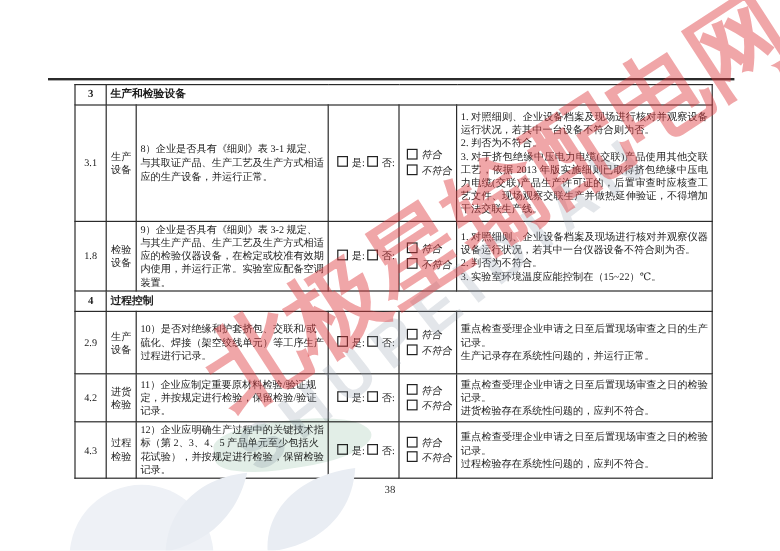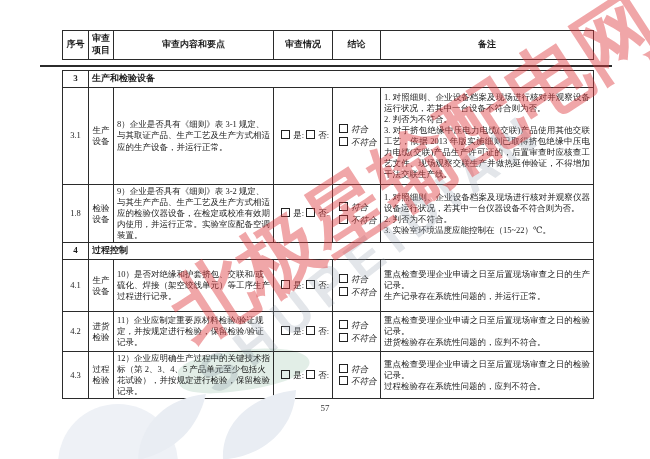--- a/index.html
+++ b/index.html
@@ -72,40 +72,20 @@
 
 <div class="page">
 
   <div class="wm-corner-blob"></div>
   <svg class="wm-leaf" width="180" height="73" viewBox="0 0 180 73">
     <path d="M10,73 C12,38 38,12 78,8 C70,42 48,64 14,73 Z" fill="#e9edf3"></path>
     <path d="M95,73 C93,40 120,10 168,4 C166,42 138,68 100,73 Z" fill="#e9edf3"></path>
   </svg>
   <div class="wm-green-tint"></div>
 
-  <table class="hdr-table">
-    <colgroup>
-      <col style="width:26px">
-        <col style="width:25px">
-        <col style="width:160px">
-      <col style="width:59px">
-        <col style="width:48px">
-        <col style="width:213px">
-    </colgroup>
-    <tbody>
-        <tr>
-      <td>序号</td>
-      <td>审查项目</td>
-      <td>审查内容和要点</td>
-      <td>审查情况</td>
-      <td>结论</td>
-      <td>备注</td>
-    </tr>
-  </tbody>
-    </table>
 
   <div class="thick-line"></div>
 
   <table class="main-table">
     <colgroup>
       <col style="width:26px">
         <col style="width:25px">
         <col style="width:160px">
       <col style="width:59px">
         <col style="width:48px">
@@ -155,21 +135,21 @@
         <div class="rline">3. 实验室环境温度应能控制在（15~22）℃。</div>
       </td>
     </tr>
 
     <tr class="section-row h-sec">
       <td class="c-no">4</td>
       <td class="section-title" colspan="5">过程控制</td>
     </tr>
 
     <tr class="h-r41">
-      <td class="c-no">4.1</td>
+      <td class="c-no">2.9</td>
       <td class="c-item">生产设备</td>
       <td class="c-content">10）是否对绝缘和护套挤包、交联和/或硫化、焊接（架空绞线单元）等工序生产过程进行记录。</td>
       <td class="c-situation">
         <span class="cb"><span class="box"></span><span>是:</span></span>
         <span class="cb"><span class="box"></span><span>否:</span></span>
       </td>
       <td class="c-conclusion">
         <span class="cb"><span class="box"></span><span>符合</span></span>
         <span class="cb"><span class="box"></span><span>不符合</span></span>
       </td>
@@ -213,14 +193,14 @@
         <div class="rline">重点检查受理企业申请之日至后置现场审查之日的检验记录。</div>
         <div class="rline">过程检验存在系统性问题的，应判不符合。</div>
       </td>
     </tr>
   </tbody>
     </table>
 
   <div class="wm-red">北极星输配电网</div>
   <div class="wm-pinyin">SHUPEIDIAN</div>
 
-  <div class="page-number">57</div>
+  <div class="page-number">38</div>
 </div>
 
 </body></html>

